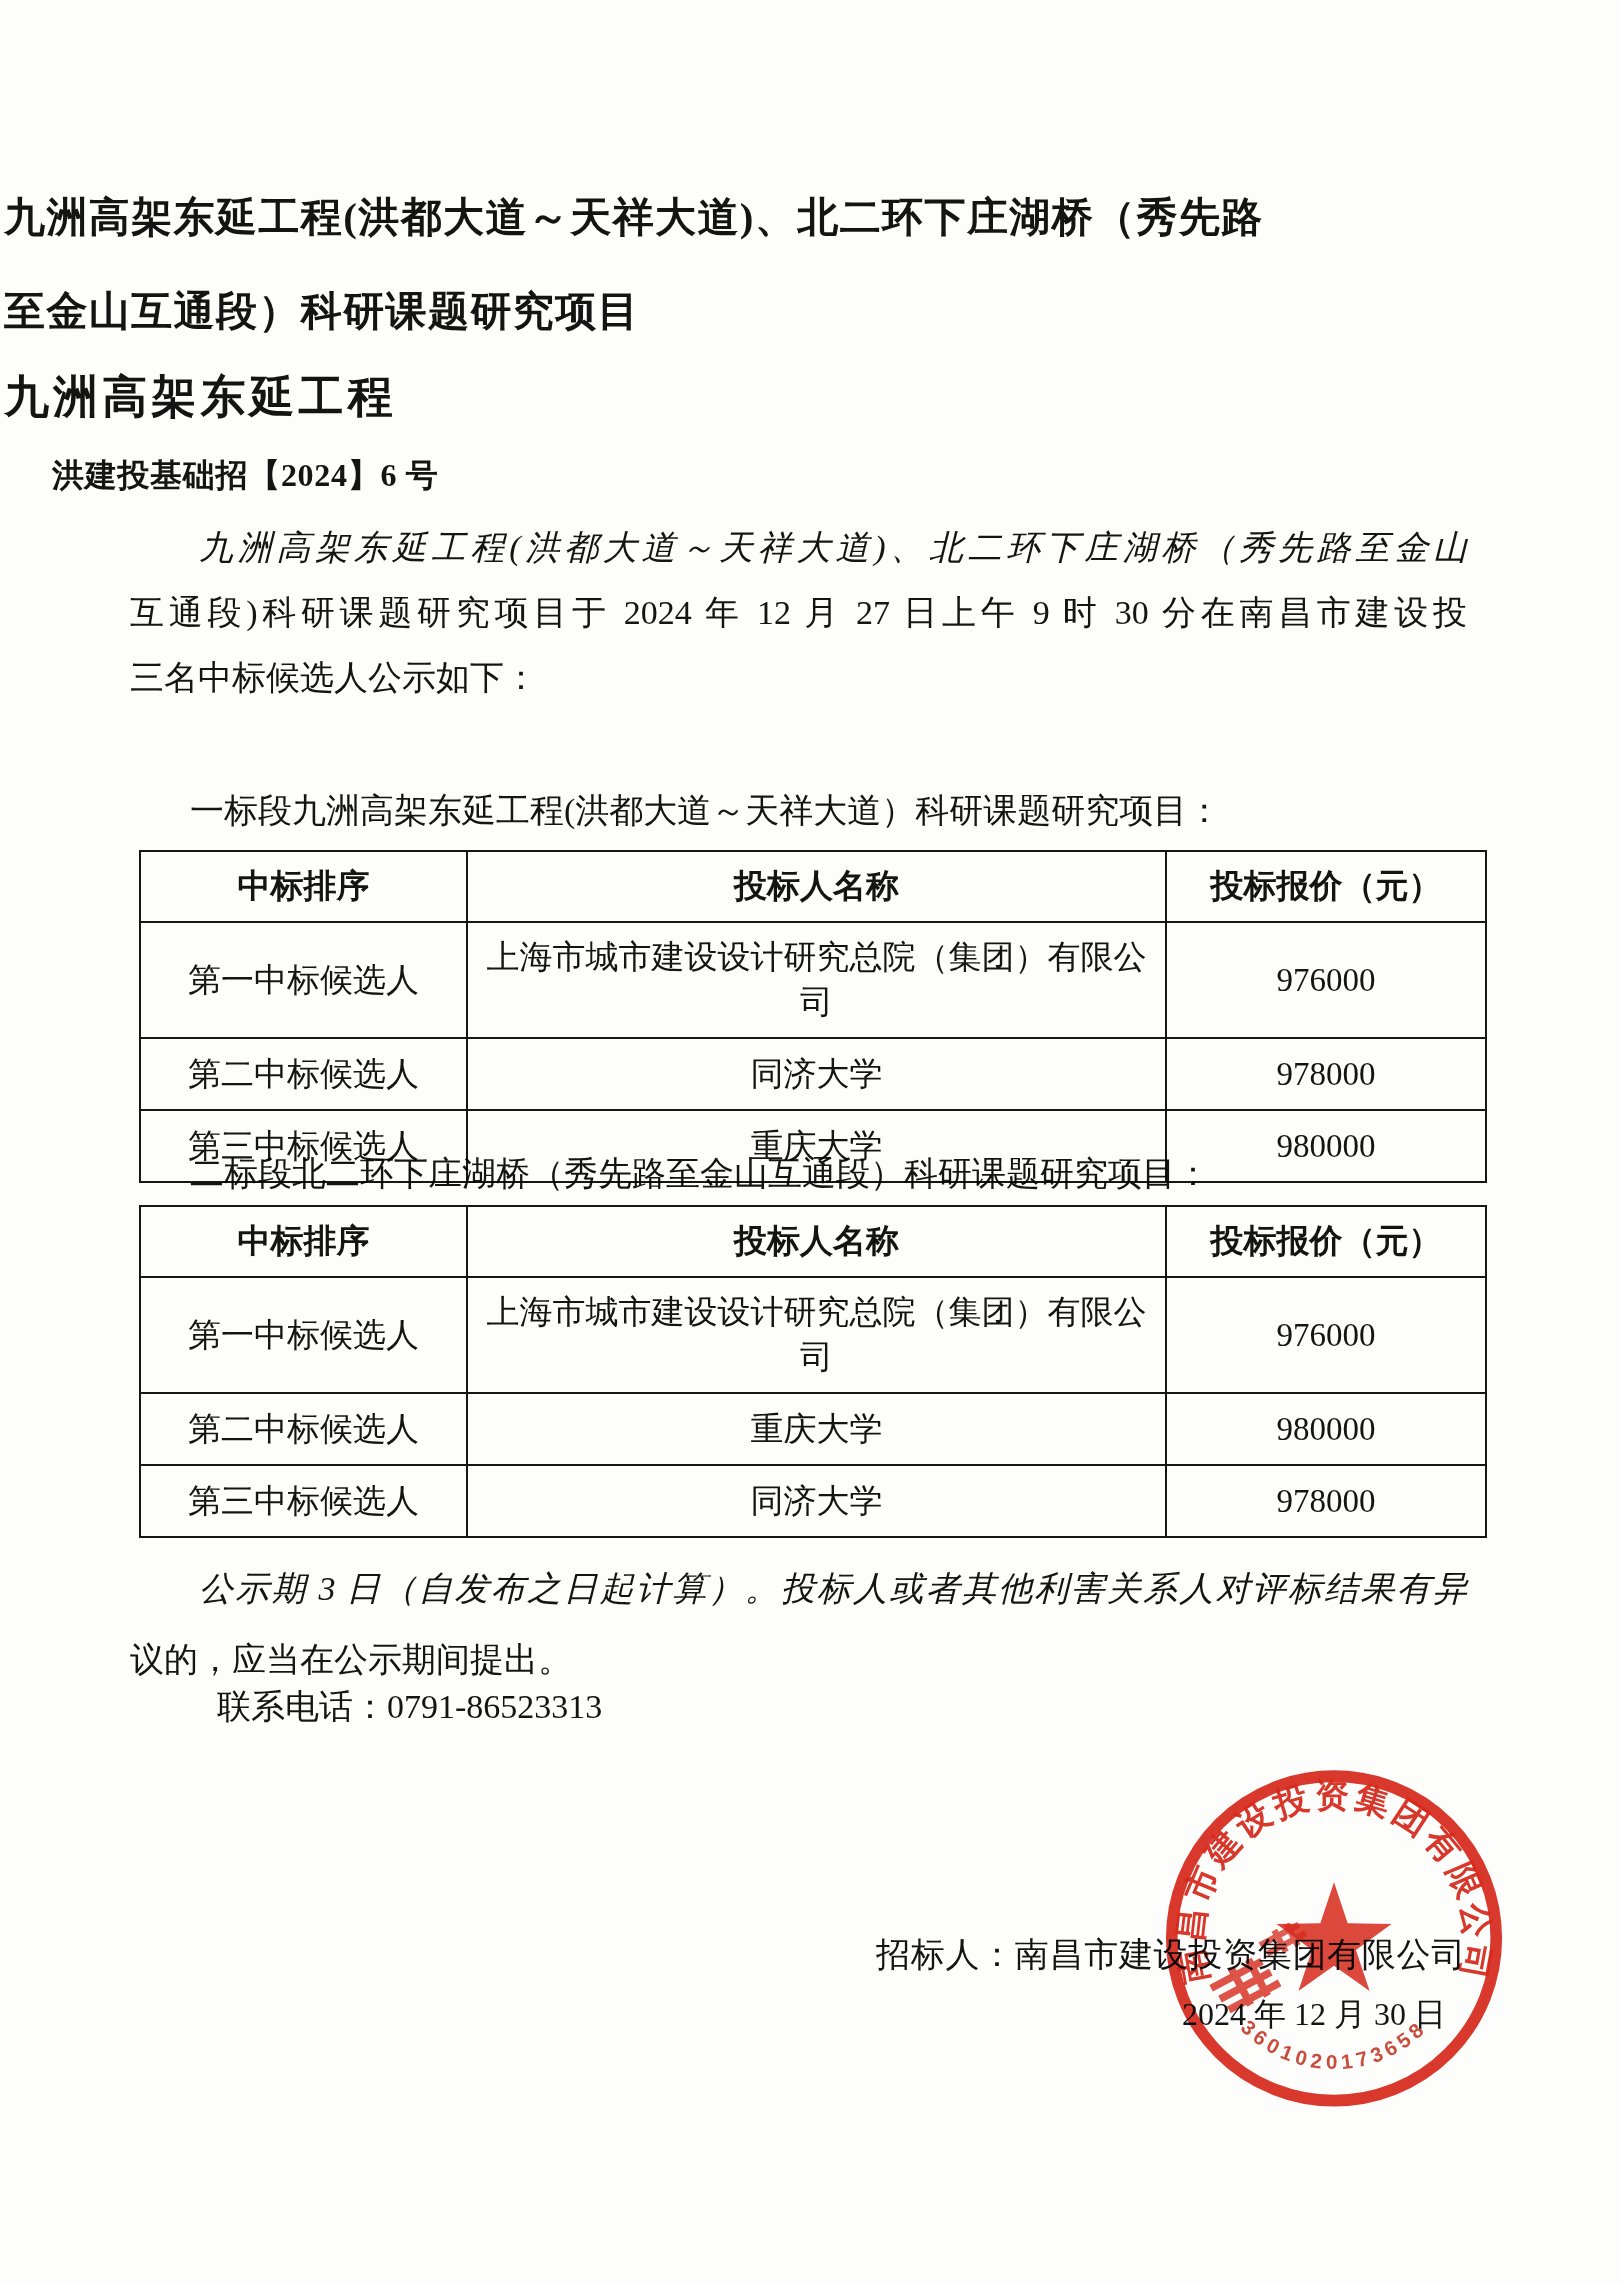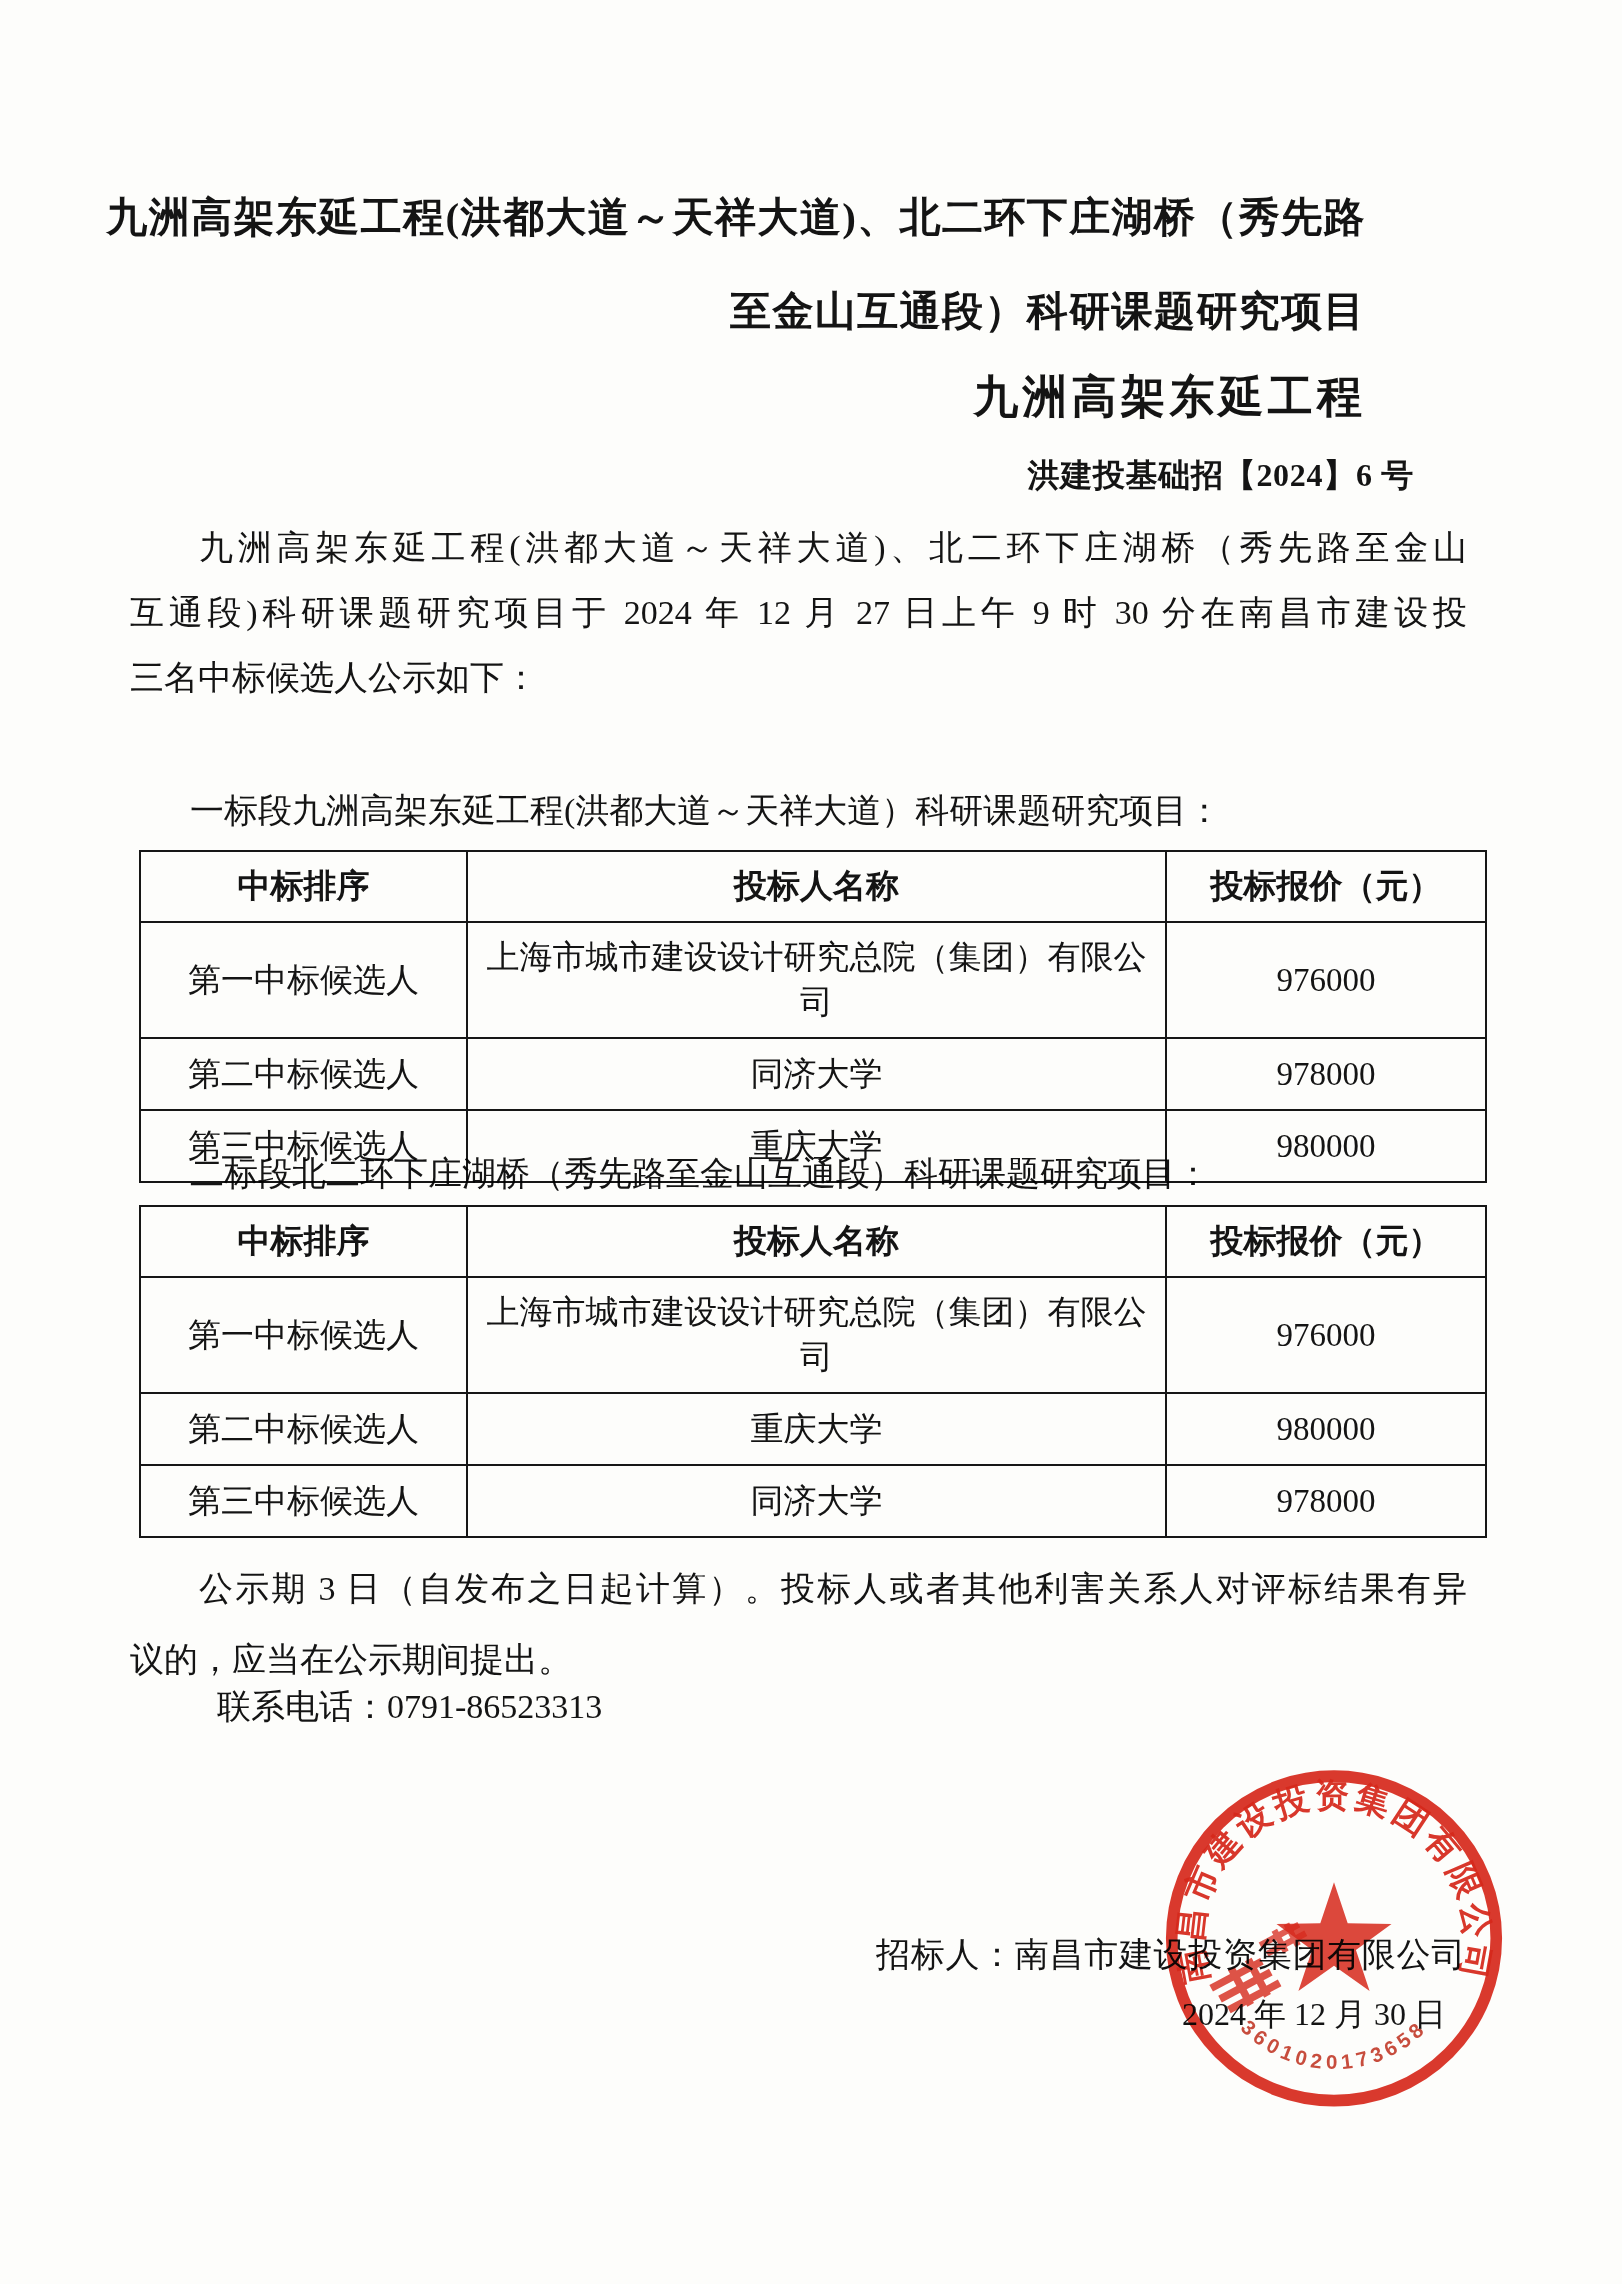--- a/index.html
+++ b/index.html
@@ -5,29 +5,29 @@
   html,body{margin:0;padding:0;background:#e8e8e8;}
   .page{
     position:relative;
     width:1623px;height:2284px;
     background:#fdfdfb;
     font-family:"Liberation Serif","DejaVu Serif",serif;
     color:#141414;
     overflow:hidden;
   }
   .abs{position:absolute;}
-  .center{left:12px;width:1354px;text-align:right;}
+  .center{left:4px;width:1354px;text-align:left;}
   .title{font-size:41px;font-weight:bold;letter-spacing:1.4px;}
   .subtitle{font-size:45px;font-weight:bold;letter-spacing:4.1px;}
   .docno{font-size:32px;font-weight:bold;letter-spacing:0.7px;padding-left:48px;}
   .body-text{font-size:34px;line-height:65px;}
   .para{left:130px;width:1337px;}
   .jline{text-align:justify;text-align-last:justify;height:65px;line-height:65px;}
   .pline{height:65px;line-height:65px;}
-  .indent{padding-left:69px;}
+  .indent{padding-left:69px;font-style:italic;}
   .sec-heading{font-size:34px;left:130px;width:1371px;padding-left:60px;}
   table.bid{
     border-collapse:collapse;
     table-layout:fixed;
     font-size:33px;
   }
   table.bid td,table.bid th{
     border:2.7px solid #161616;
     text-align:center;vertical-align:middle;
     padding:12px;

